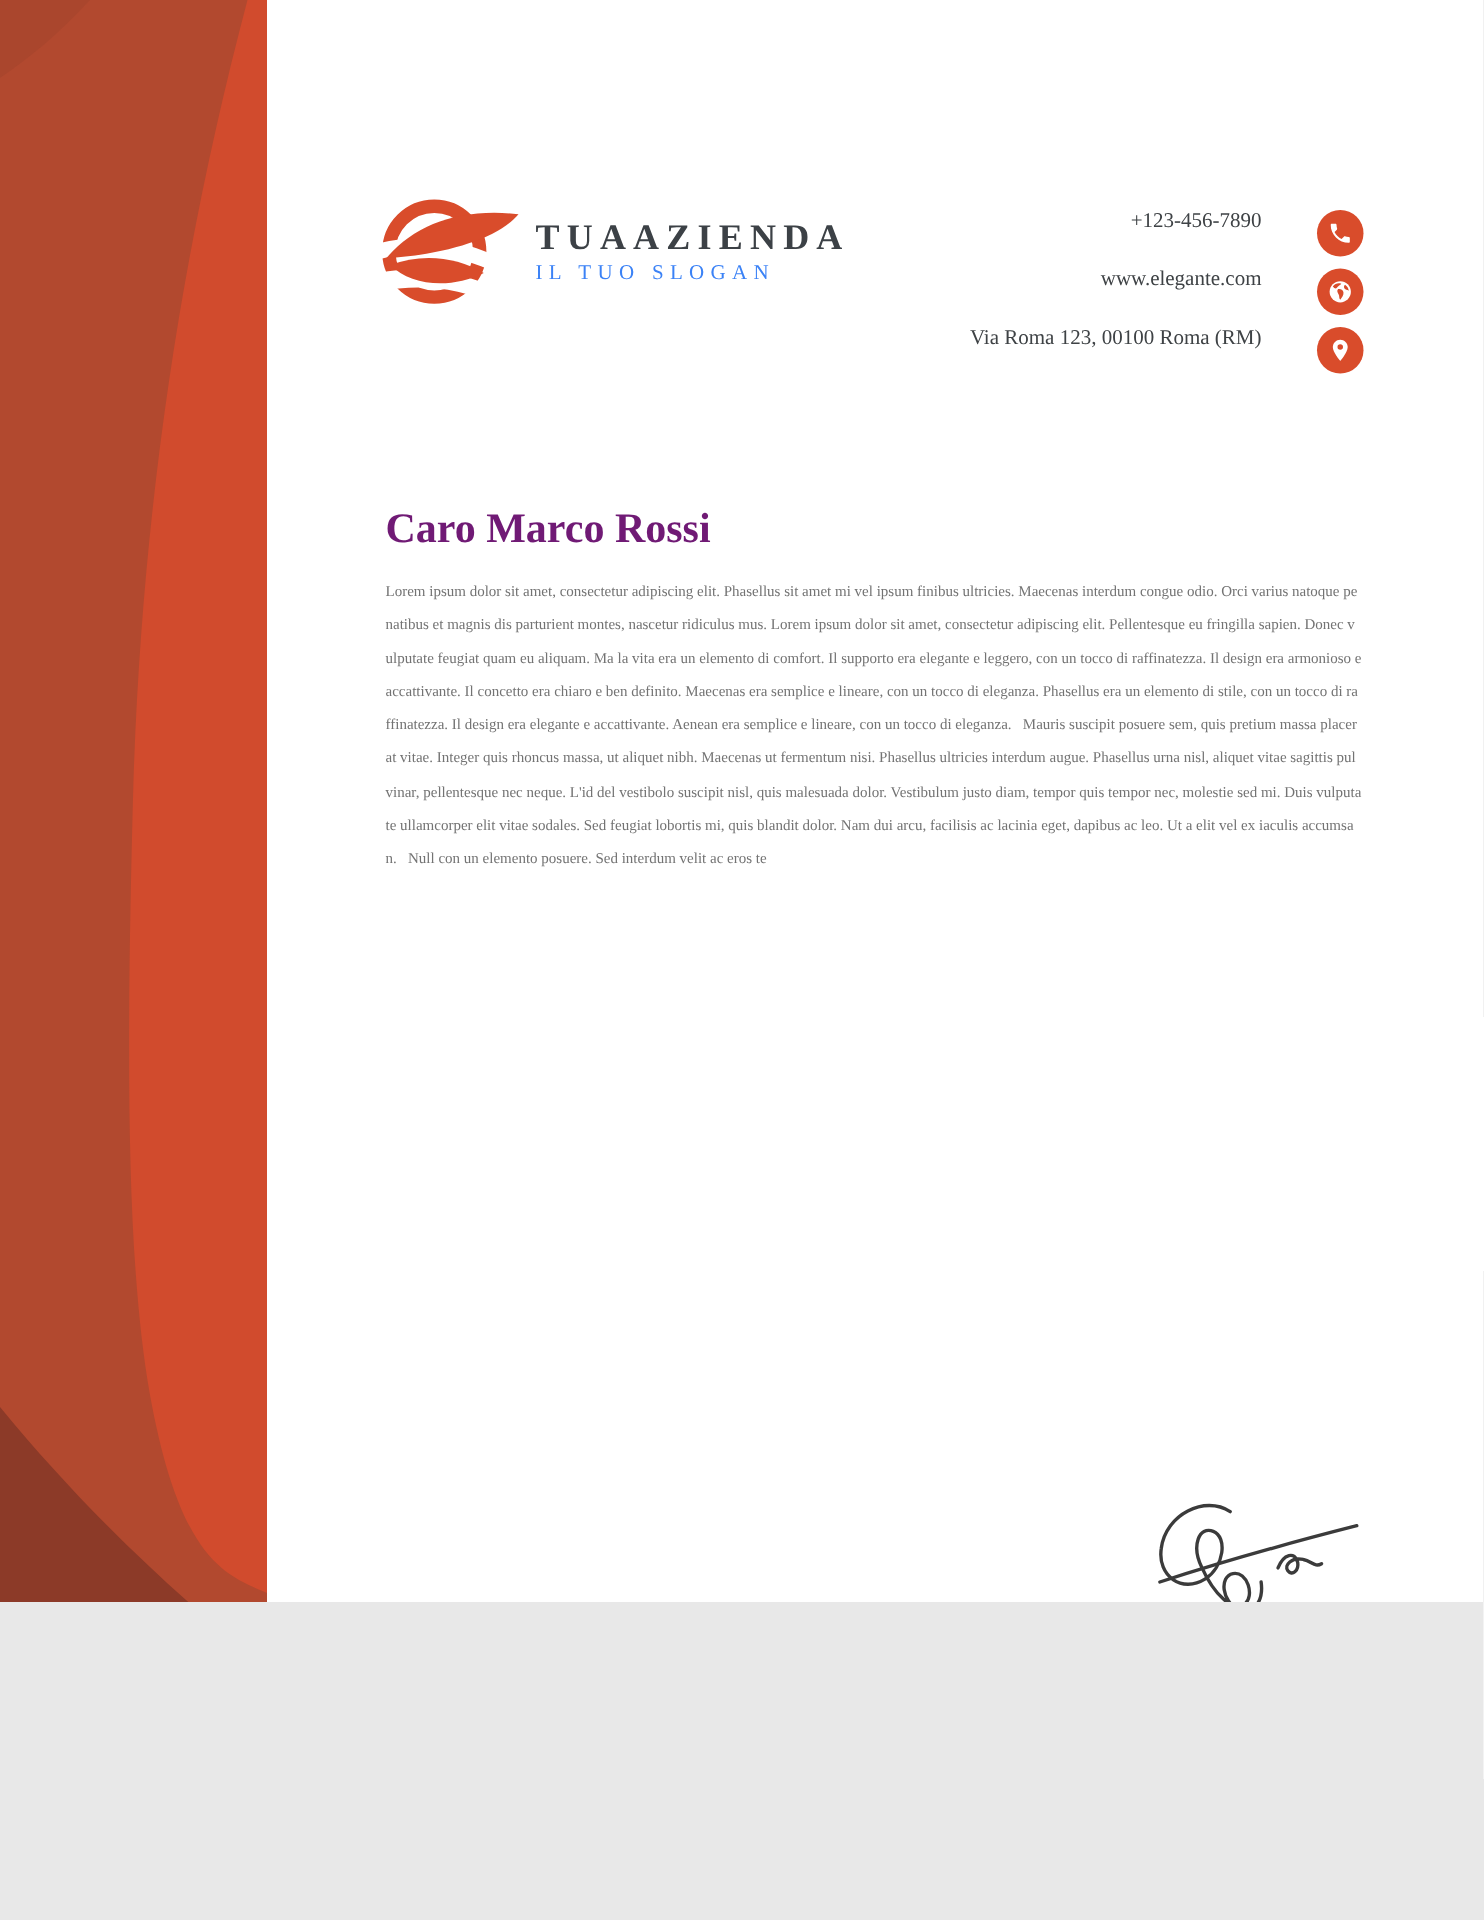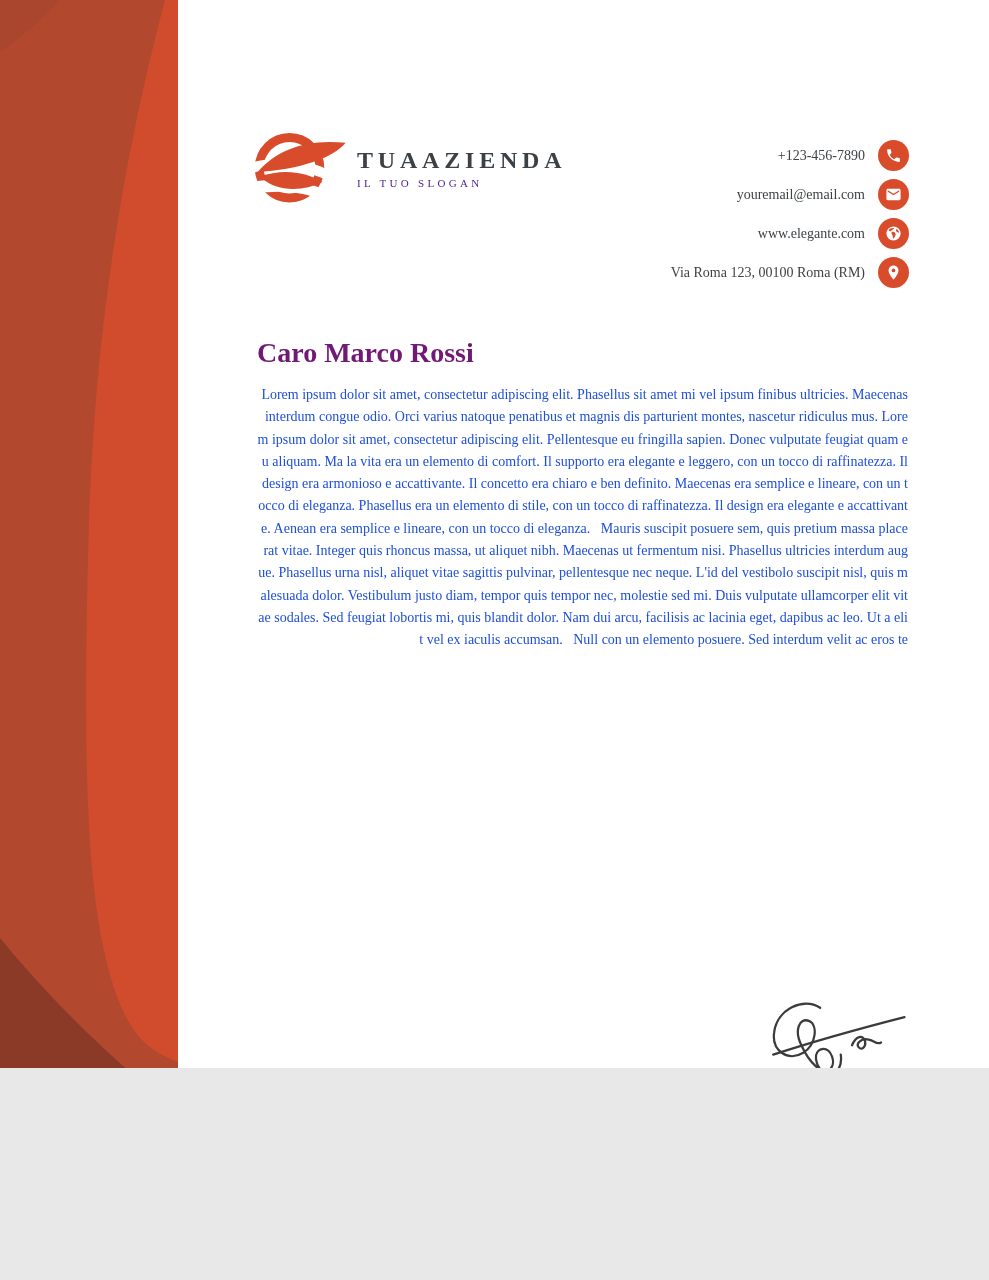--- a/index.html
+++ b/index.html
@@ -33,39 +33,39 @@
   .brand-text { margin-left: 6px; padding-top: 4px; }
   .brand-name {
     font-size: 24px;
     font-weight: 700;
     letter-spacing: 0.20em;
     color: #3c4146;
     line-height: 1.1;
   }
   .brand-slogan {
     margin-top: 3px;
-    font-size: 11px;
+    font-size: 14px;
     letter-spacing: 0.30em;
-    color: #4c1d95;
+    color: #3b82f6;
     line-height: 1.1;
   }
 
   
   .contacts {
     position: absolute;
     top: 140px; right: 80px;
     display: flex;
     flex-direction: column;
     gap: 8px;
     align-items: flex-end;
   }
   .contact-row {
     display: flex;
-    align-items: center;
     height: 31px;
+    gap: 24px;
   }
   .contact-text {
     font-size: 14px;
     color: #3e4245;
     margin-right: 13px;
     white-space: nowrap;
   }
   .contact-badge {
     width: 31px; height: 31px;
     border-radius: 50%;
@@ -83,24 +83,24 @@
     left: 257px; top: 336px;
     font-size: 28px;
     font-weight: 700;
     color: #701a75;
     line-height: 1.2;
   }
   .letter-body {
     position: absolute;
     left: 257px; top: 384px;
     width: 651px;
-    font-size: 14px;
+    font-size: 10px;
     line-height: 22.3px;
-    color: #1d4ed8;
-    text-align: right;
+    color: #737373;
+    text-align: left;
     word-break: break-all;
     white-space: pre-wrap;
   }
 
   
   .signature {
     position: absolute;
     left: 762px; top: 992px;
     width: 150px; height: 100px;
   }
@@ -165,28 +165,20 @@
 
     <div class="contact-row">
       <span class="contact-text">+123-456-7890</span>
       <span class="contact-badge">
         <svg viewBox="0 0 24 24">
             <path fill="#ffffff" d="M6.62,10.79c1.44,2.83,3.76,5.14,6.59,6.59l2.2-2.2c0.27-0.27,0.67-0.36,1.02-0.24c1.12,0.37,2.33,0.57,3.57,0.57c0.55,0,1,0.45,1,1V20c0,0.55-0.45,1-1,1c-9.39,0-17-7.61-17-17c0-0.55,0.45-1,1-1h3.5c0.55,0,1,0.45,1,1c0,1.25,0.2,2.45,0.57,3.57c0.11,0.35,0.03,0.74-0.25,1.02L6.62,10.79z"></path>
           </svg>
       </span>
     </div>
 
-    <div class="contact-row">
-      <span class="contact-text">youremail@email.com</span>
-      <span class="contact-badge">
-        <svg viewBox="0 0 24 24">
-            <path fill="#ffffff" d="M20,4H4C2.9,4,2,4.9,2,6v12c0,1.1,0.9,2,2,2h16c1.1,0,2-0.9,2-2V6C22,4.9,21.1,4,20,4z M20,8l-8,5L4,8V6l8,5l8-5V8z"></path>
-          </svg>
-      </span>
-    </div>
 
     <div class="contact-row">
       <span class="contact-text">www.elegante.com</span>
       <span class="contact-badge">
         <svg viewBox="0 0 24 24">
           <circle cx="12" cy="12" r="10" fill="#ffffff"></circle>
           <path fill="#d94c2b" d="M5,7 C7,4.5 10,3.5 13,4.5 C12,6 10,6.5 9,8 C8,9.5 6.5,9 5,7 Z"></path>
           <path fill="#d94c2b" d="M10,9.5 C12,9 14.5,10 15,12.5 C15.5,15 13.5,17.5 12,19.5 C10.5,18 11.5,16 10.5,14.5 C9.5,13 8.5,11 10,9.5 Z"></path>
           <path fill="#d94c2b" d="M16.5,5.5 C18.5,6.8 19.8,8.8 20,11 C18.5,10 17,10.5 16,9 C15.2,7.7 15.5,6.2 16.5,5.5 Z"></path>
         </svg>

